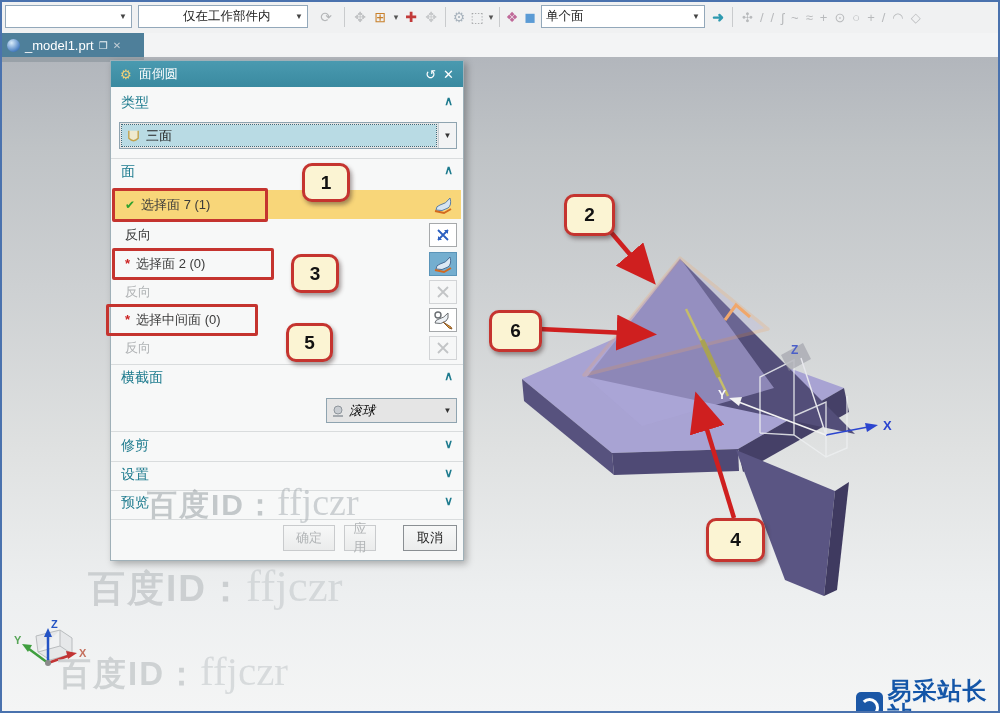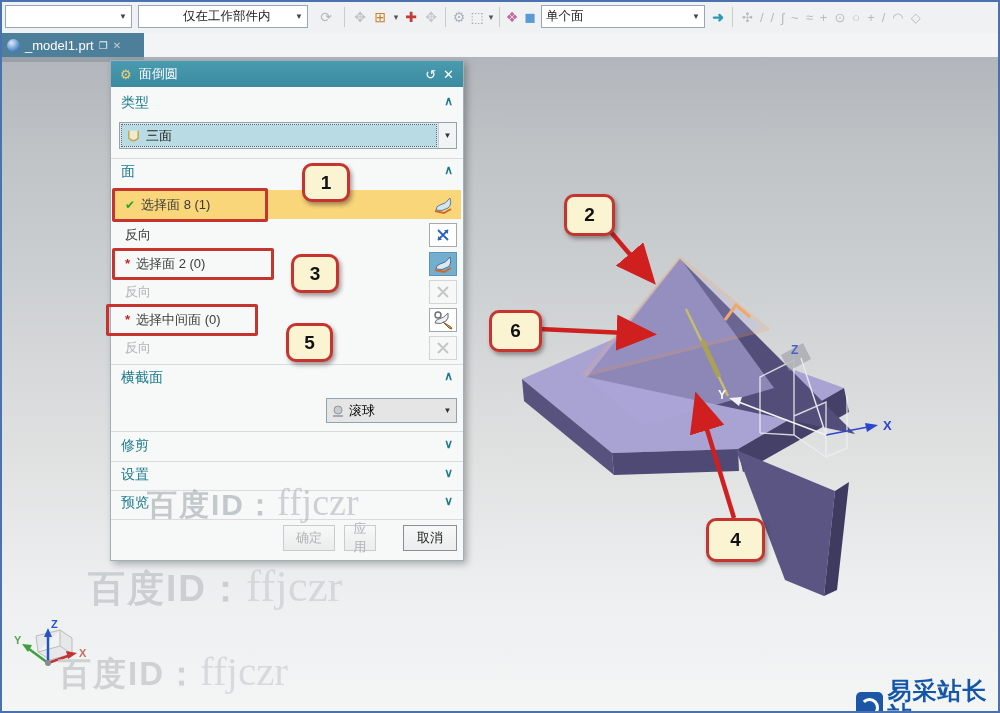--- a/index.html
+++ b/index.html
@@ -224,21 +224,21 @@
     <div class="hr" style="top:97px;"></div>
 
     <div class="sech" style="top:102px;">
       <span>面</span>
       <span class="chev">∧</span>
     </div>
 
     <div class="row" style="top:129px;height:29px;background:#f8d679;">
       <span class="lab">
         <span class="chk">✔</span>
-        <span>选择面 8 (1)</span>
+        <span>选择面 7 (1)</span>
       </span>
       <span class="ibox">
         <svg width="22" height="22" viewBox="0 0 22 22">
             <path d="M4,16 Q10,18 16,14 Q20,11 18,4 Q14,10 8,11 Q4,12 4,16Z" fill="#d6e4f2" stroke="#5b7fa6"></path>
             <path d="M3,17 L12,19 L19,15" stroke="#d2691e" fill="none" stroke-width="2"></path>
           </svg>
       </span>
     </div>
 
     <div class="row" style="top:161px;height:25px;">
@@ -301,21 +301,21 @@
             <path d="M3,13 L13,3 M3,3 L13,13" stroke="#c2c4c6" stroke-width="1.8"></path>
           </svg>
       </span>
     </div>
     <div class="hr" style="top:303px;"></div>
 
     <div class="sech" style="top:308px;">
       <span>横截面</span>
       <span class="chev">∧</span>
     </div>
-    <div class="combo" style="left:215px;top:337px;width:131px;height:25px;padding-left:4px;font-size:13px;gap:4px;">
+    <div class="combo" style="left:215px;top:337px;width:131px;height:25px;padding-left:4px;font-size:13px;gap:4px;font-style:italic;">
       <svg width="14" height="14" viewBox="0 0 14 14">
         <circle cx="7" cy="6" r="4" fill="#c9cdd2" stroke="#8f969c"></circle>
           <path d="M2,12 L12,12" stroke="#8f969c" stroke-width="1.5"></path>
       </svg>
       <span>滚球</span>
       <span class="dd" style="border:none;background:none;">▼</span>
     </div>
     <div class="hr" style="top:370px;"></div>
 
     <div class="sech" style="top:376px;">

